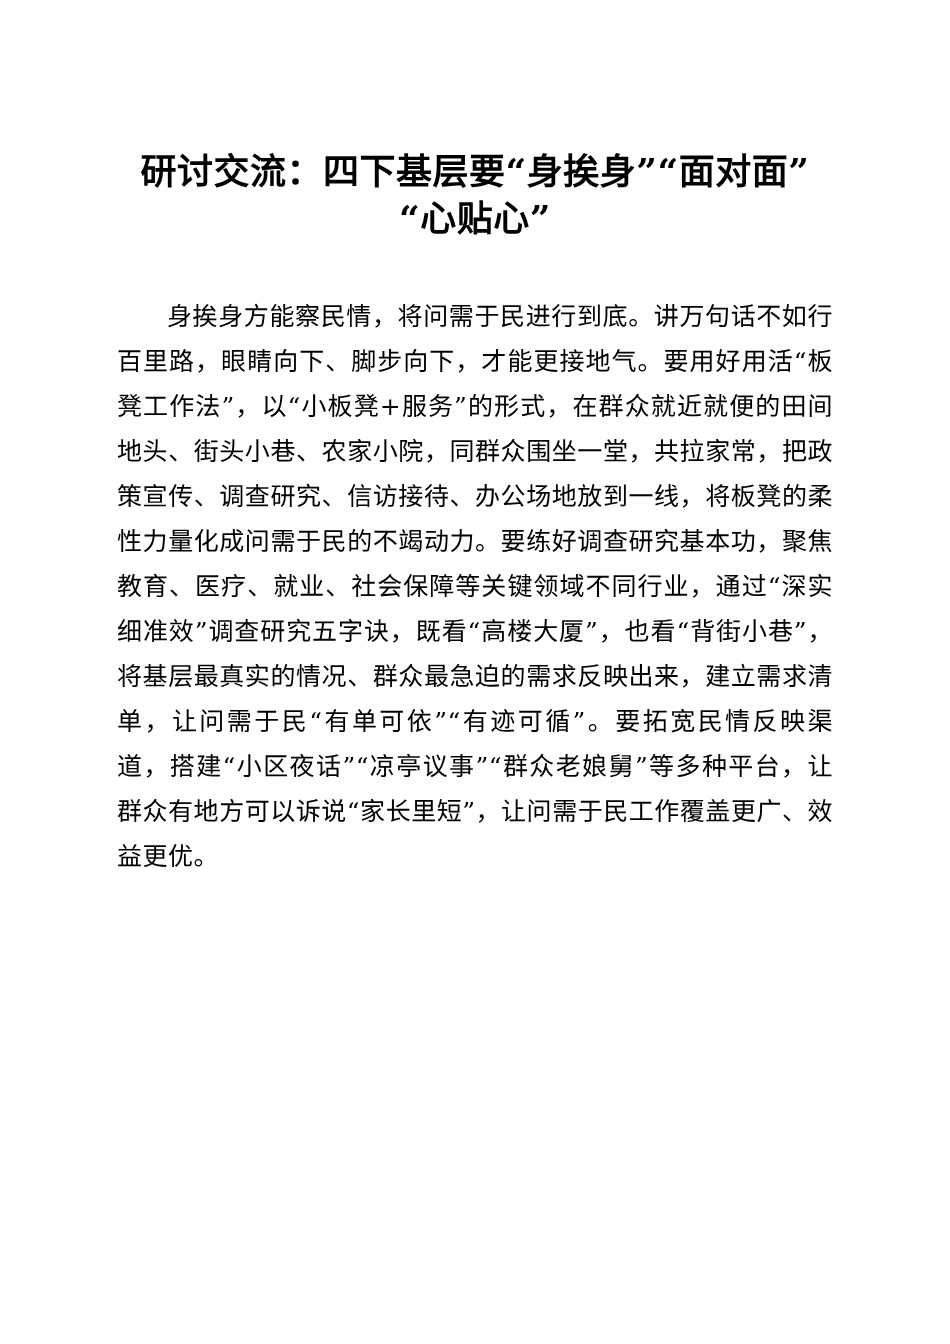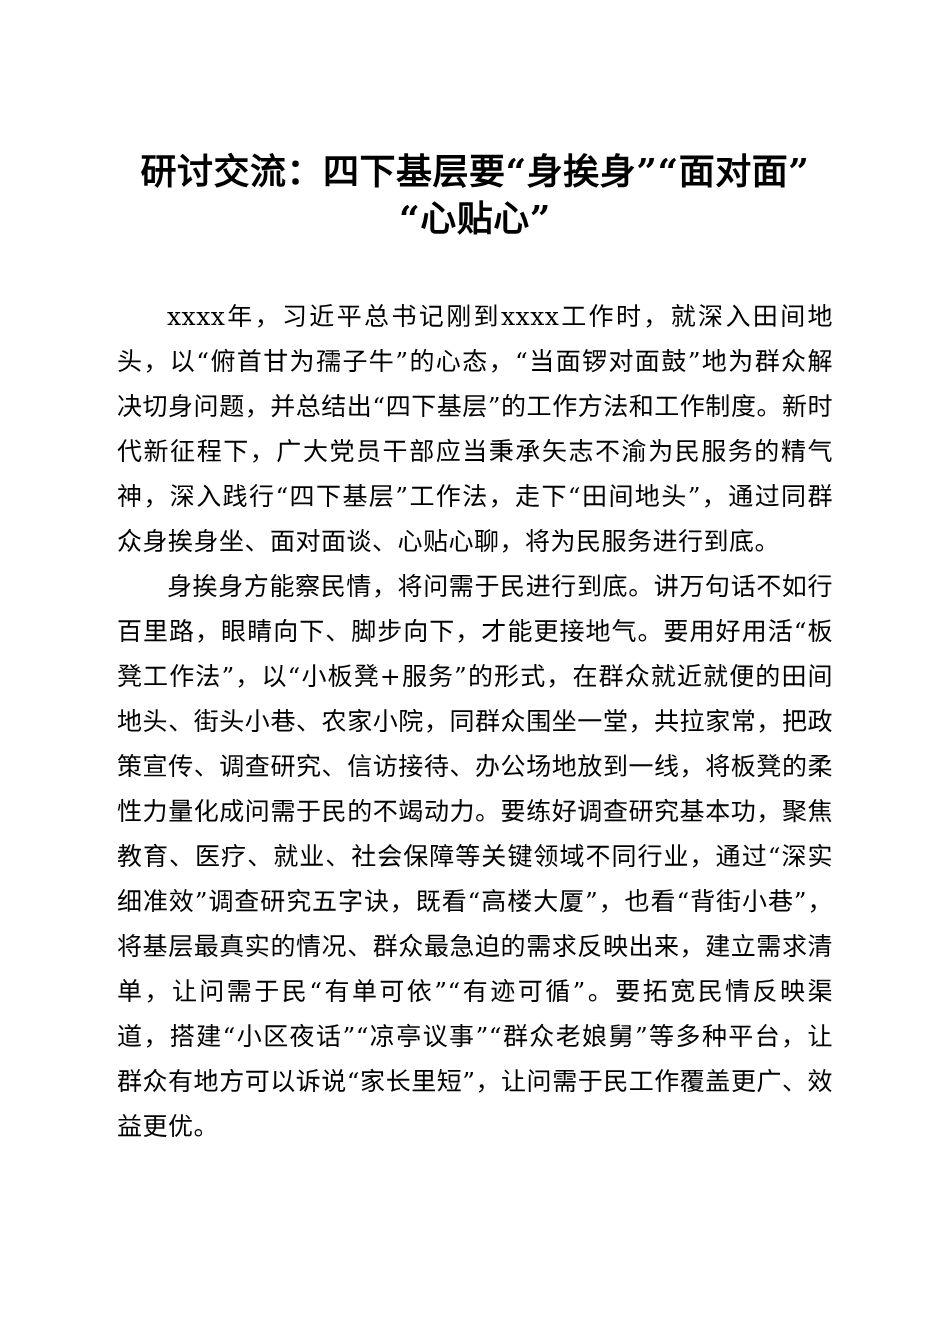--- a/index.html
+++ b/index.html
@@ -38,16 +38,15 @@
     margin: 0;
     font-weight: normal;
   }
 </style>
 </head>
 <body>
 
 <div class="page">
   <h1 class="doc-title">研讨交流：四下基层要“身挨身”“面对面”“心贴心”</h1>
   <div class="doc-body">
-    <p>xxxx年，习近平总书记刚到xxxx工作时，就深入田间地头，以“俯首甘为孺子牛”的心态，“当面锣对面鼓”地为群众解决切身问题，并总结出“四下基层”的工作方法和工作制度。新时代新征程下，广大党员干部应当秉承矢志不渝为民服务的精气神，深入践行“四下基层”工作法，走下“田间地头”，通过同群众身挨身坐、面对面谈、心贴心聊，将为民服务进行到底。</p>
     <p>身挨身方能察民情，将问需于民进行到底。讲万句话不如行百里路，眼睛向下、脚步向下，才能更接地气。要用好用活“板凳工作法”，以“小板凳+服务”的形式，在群众就近就便的田间地头、街头小巷、农家小院，同群众围坐一堂，共拉家常，把政策宣传、调查研究、信访接待、办公场地放到一线，将板凳的柔性力量化成问需于民的不竭动力。要练好调查研究基本功，聚焦教育、医疗、就业、社会保障等关键领域不同行业，通过“深实细准效”调查研究五字诀，既看“高楼大厦”，也看“背街小巷”，将基层最真实的情况、群众最急迫的需求反映出来，建立需求清单，让问需于民“有单可依”“有迹可循”。要拓宽民情反映渠道，搭建“小区夜话”“凉亭议事”“群众老娘舅”等多种平台，让群众有地方可以诉说“家长里短”，让问需于民工作覆盖更广、效益更优。</p>
   </div>
 </div>
 
 </body></html>

